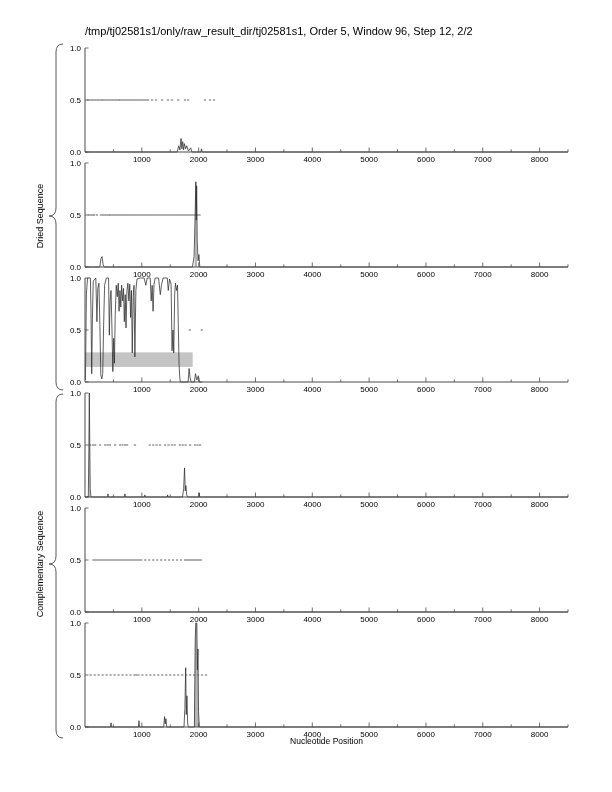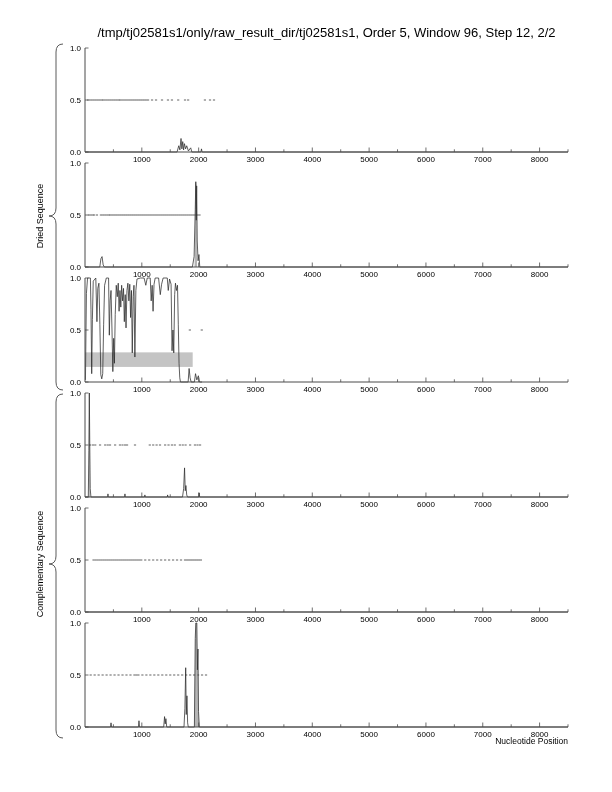--- a/index.html
+++ b/index.html
@@ -7,29 +7,29 @@
     position:relative;
     width:612px;height:792px;
     background:#ffffff;
     font-family:"Liberation Sans", sans-serif;
     overflow:hidden;
     margin:0 auto;
   }
   .plot-title{
     position:absolute;
     top:25px;left:85px;width:483px;
-    text-align:center;
-    font-size:13px;
+    text-align:left;
+    font-size:11px;
     color:#000;
     white-space:nowrap;
   }
   .x-axis-label{
     position:absolute;
     top:736px;left:85px;width:483px;
-    text-align:right;
+    text-align:center;
     font-size:8.5px;
     color:#000;
   }
   .group-label{
     position:absolute;
     transform:translate(-50%,-50%) rotate(-90deg);
     white-space:nowrap;
     font-size:9px;
     color:#000;
   }

